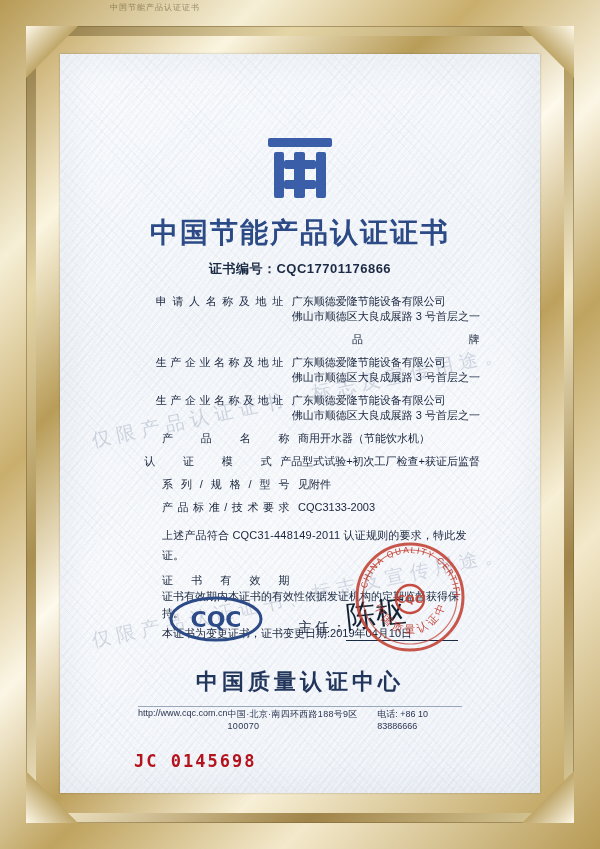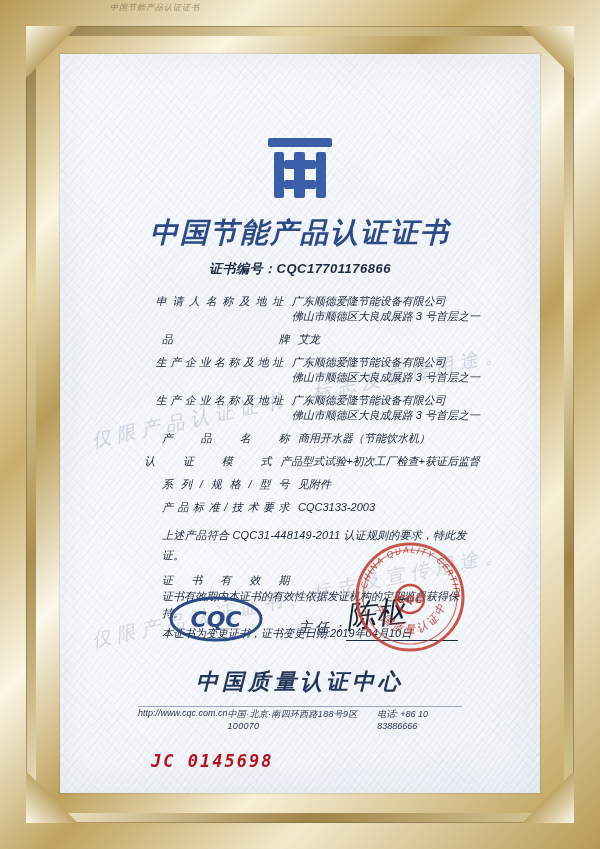--- a/index.html
+++ b/index.html
@@ -5,21 +5,20 @@
   html,body{margin:0;padding:0;}
   body{
     width:600px;height:849px;overflow:hidden;
     font-family:"Liberation Sans","DejaVu Sans",sans-serif;
     background:#cdbb8a;
   }
   .cert{
     position:relative;width:600px;height:849px;
     background:
       linear-gradient(135deg,#e9dcb4 0%,#d8c48c 12%,#f5edd2 25%,#c9ad6c 40%,#efe4c2 55%,#cdb173 70%,#f3ead0 85%,#d6c28a 100%);
-    font-style: italic;
   }
   
   .frame-outer{
     position:absolute;inset:0;
     background:
       linear-gradient(135deg,#b79a55,#f6efd6 18%,#c9ae6d 33%,#fbf6e5 48%,#bfa35f 62%,#f3e9cb 78%,#b79a55 100%);
   }
   .frame-mid{
     position:absolute;left:26px;top:26px;right:26px;bottom:26px;
     background:
@@ -108,21 +107,21 @@
     position:absolute;left:78px;right:78px;bottom:86px;border-top:1px solid #9aa7bb;
   }
   .footer{
     position:absolute;left:78px;right:78px;bottom:62px;
     display:flex;justify-content:space-between;font-size:9px;color:#2a3550;margin-top:28px;
   }
   .footer .mid{letter-spacing:.3px;}
   .serial{
     position:absolute;left:74px;bottom:22px;
     font-family:"DejaVu Sans Mono","Liberation Mono",monospace;
-    font-size:17px;font-weight:bold;color:#b4121c;letter-spacing:2px;margin-left:17px;
+    font-size:17px;font-weight:bold;color:#b4121c;letter-spacing:2px;
   }
   .watermark{
     position:absolute;left:0;right:0;top:330px;text-align:center;
     font-size:19px;color:rgba(70,90,130,.22);letter-spacing:6px;
     transform:rotate(-12deg);pointer-events:none;white-space:nowrap;
   }
   .watermark2{
     position:absolute;left:0;right:0;top:530px;text-align:center;
     font-size:19px;color:rgba(70,90,130,.20);letter-spacing:6px;
     transform:rotate(-12deg);pointer-events:none;white-space:nowrap;
@@ -184,23 +183,20 @@
       <div class="row">
         <div class="lbl">申请人名称及地址</div>
         <div class="val">
           <div>广东顺德爱隆节能设备有限公司</div>
           <div>佛山市顺德区大良成展路 3 号首层之一</div>
         </div>
       </div>
 
       <div class="row">
         <div class="lbl">品牌</div>
-        <div class="val">
-          <div>艾龙</div>
-        </div>
       </div>
 
       <div class="row">
         <div class="lbl">生产企业名称及地址</div>
         <div class="val">
           <div>广东顺德爱隆节能设备有限公司</div>
           <div>佛山市顺德区大良成展路 3 号首层之一</div>
         </div>
       </div>
 

